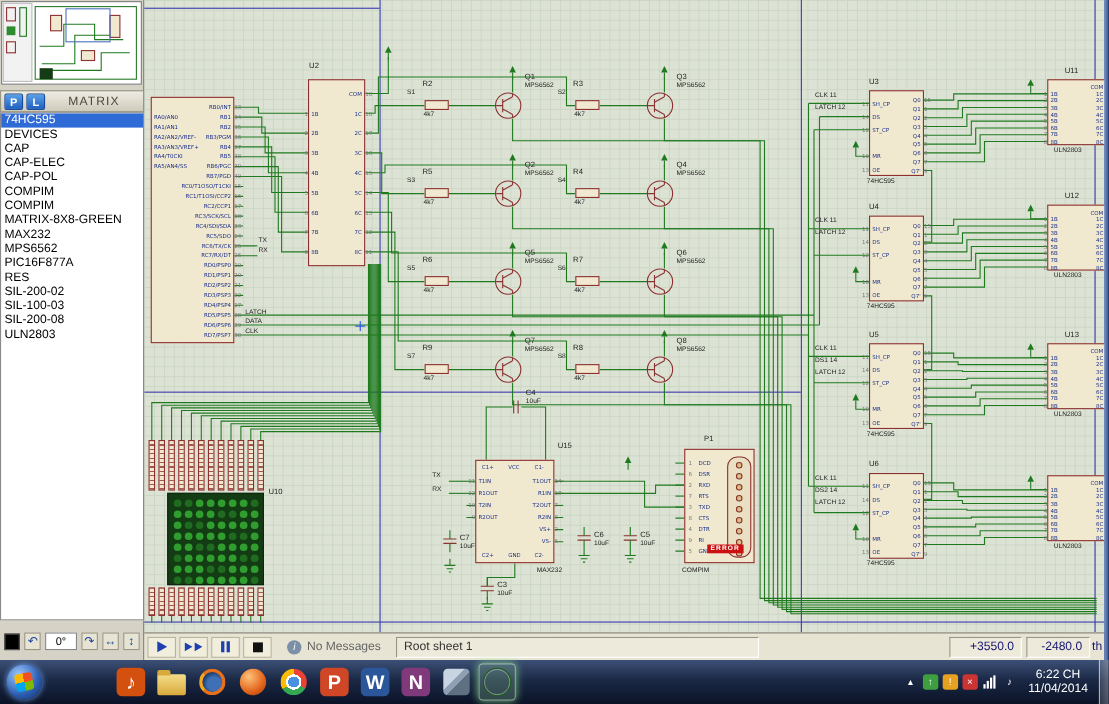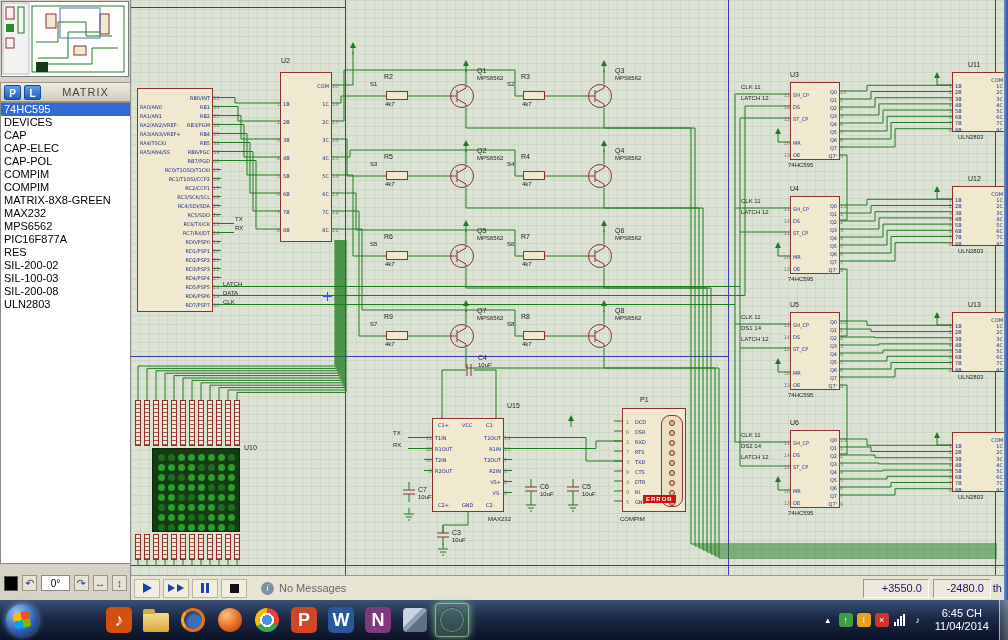--- a/index.html
+++ b/index.html
@@ -1048,20 +1048,21 @@
       </div>
     <div class="sb-btn">
         <div class="bar"></div>
         <div class="bar"></div>
       </div>
     <div class="sb-btn">
         <div class="stp"></div>
       </div>
     <div id="info-i">i</div>
     <div id="msg">No Messages</div>
+    <div class="panel" id="sheet-panel">Root sheet 1</div>
     <div class="panel" id="coordx">+3550.0</div>
     <div class="panel" id="coordy">-2480.0</div>
     <div id="units">th</div>
   </div>
 
   <div id="taskbar">
     <div id="orb">
         <div class="flag"></div>
       </div>
     <div id="task-icons">
@@ -1105,19 +1106,19 @@
           <div class="net-bars">
             <i style="height: 4px;"></i>
             <i style="height: 7px;"></i>
             <i style="height: 10px;"></i>
             <i style="height: 12px;"></i>
           </div>
         </div>
         <div class="tray-ic">♪</div>
       </div>
     <div id="clock">
-      <div>6:45 CH</div>
+      <div>6:22 CH</div>
       <div>11/04/2014</div>
     </div>
     <div id="desk-sliver"></div>
   </div>
 
 </div>
 
 </body></html>

